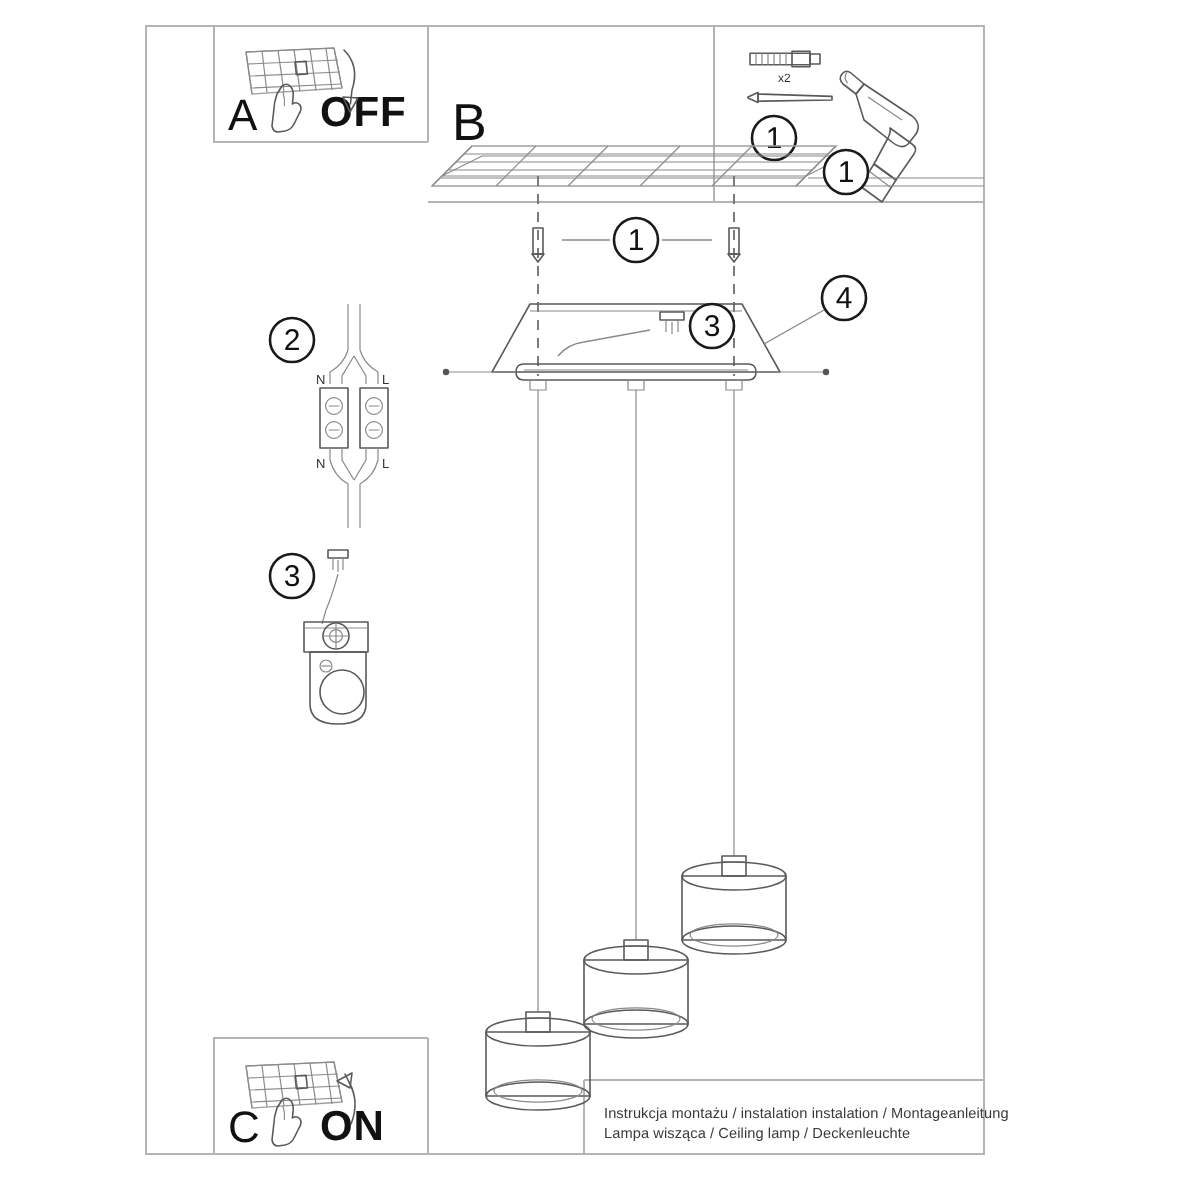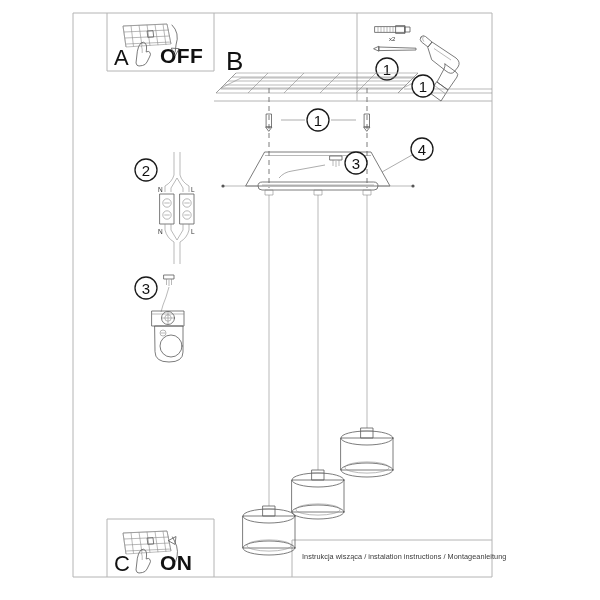--- a/index.html
+++ b/index.html
@@ -388,16 +388,17 @@
 
       <path class="ln" d="M155 326 L183 326 L183 352 Q183 362 169 362 Q155 362 155 352 Z" fill="#ffffff"></path>
       <circle class="ln-thin" cx="163" cy="333" r="3" fill="#f2f2f2"></circle>
       <path class="ln-thin" d="M160.6 333 L165.4 333"></path>
       <circle class="ln" cx="171" cy="346" r="11" fill="#ffffff"></circle>
     </g>
 
   </svg>
 
   <div id="caption-block" class="caption">
-    <div>Instrukcja wisząca / instalation instructions / Montageanleitung</div>
+    <div>Instrukcja montażu / instalation instalation / Montageanleitung</div>
+    <div>Lampa wisząca / Ceiling lamp / Deckenleuchte</div>
   </div>
 
 </div>
 
 </body></html>

